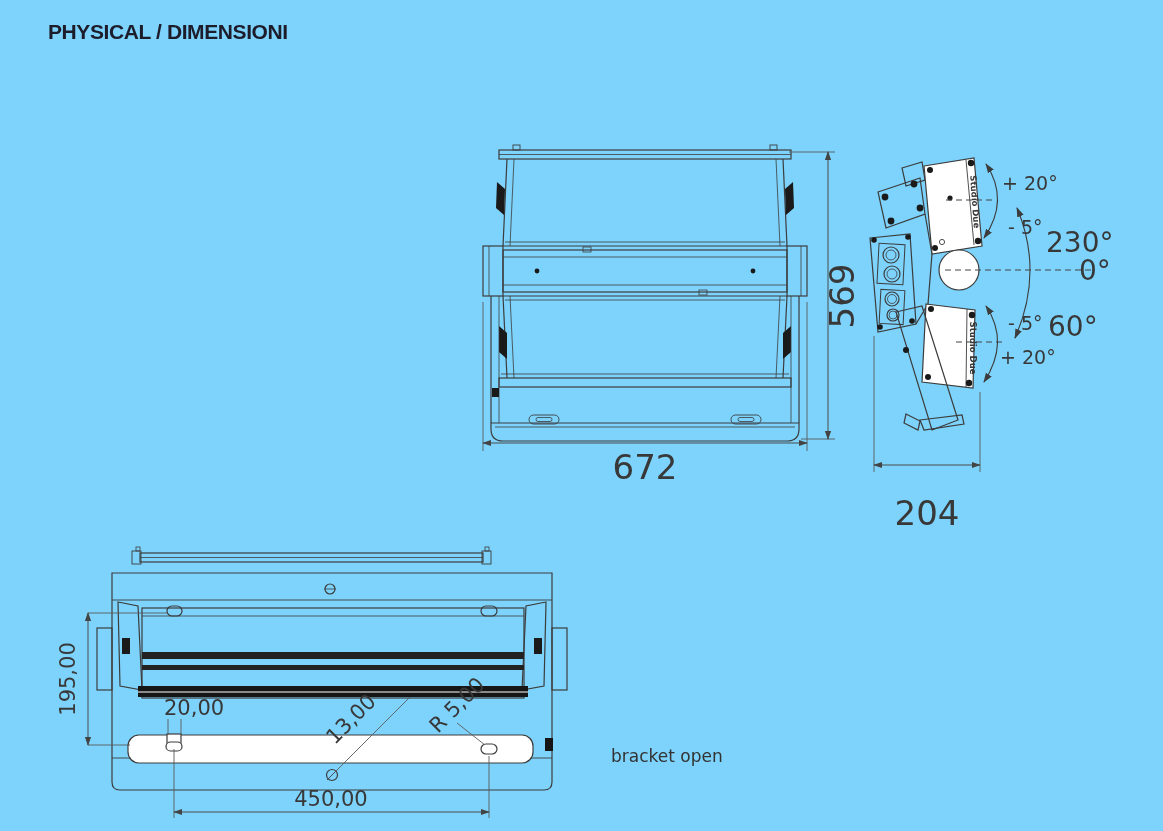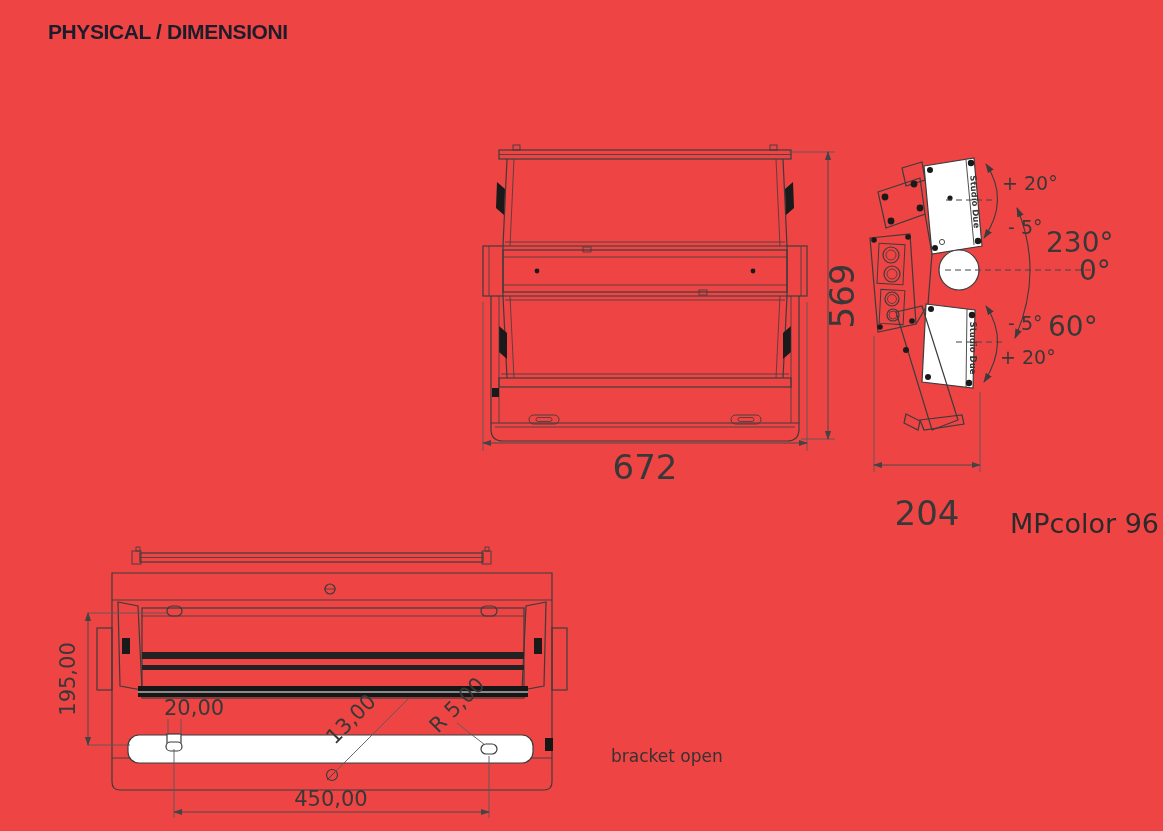--- a/index.html
+++ b/index.html
@@ -1,16 +1,16 @@
 <!DOCTYPE html>
 <html><head>
 <meta charset="utf-8">
 <style>
   html,body{margin:0;padding:0;background:#fff;}
-  .page{position:relative;width:1163px;height:831px;background:#ef4444;overflow:hidden;
+  .page{position:relative;width:1163px;height:831px;background:#7dd3fc;overflow:hidden;
         font-family:"DejaVu Sans",sans-serif;}
   .title{position:absolute;left:48px;top:20px;font-family:"Liberation Sans",sans-serif;
          font-weight:700;font-size:21px;letter-spacing:-0.4px;color:#1c1c2b;}
   .product-label{position:absolute;left:1010px;top:508px;font-size:27px;color:#2a2a2a;}
   .caption{position:absolute;left:611px;top:746px;font-size:17px;color:#333;}
   svg{position:absolute;overflow:visible;}
   svg text{font-family:"DejaVu Sans",sans-serif;fill:#383838;}
   .dim{stroke:#4a4a4a;stroke-width:1;fill:none;}
   .ext{stroke:#5a5a5a;stroke-width:0.9;fill:none;}
   .dash{stroke:#454545;stroke-width:1;fill:none;stroke-dasharray:6 4;}
@@ -249,15 +249,14 @@
     </g>
     <text transform="translate(17,137) rotate(-90)" text-anchor="middle" font-size="21">195,00</text>
     <text x="106" y="173" font-size="21">20,00</text>
     <text transform="translate(298,182) rotate(-45)" text-anchor="middle" font-size="21">13,00</text>
     <text transform="translate(404,168) rotate(-45)" text-anchor="middle" font-size="21">R 5,00</text>
     <text x="273" y="264" text-anchor="middle" font-size="21">450,00</text>
   </svg>
 
   <div class="caption">bracket open</div>
 
-  <div class="product-label">MPcolor 96</div>
 
 </div>
 
 </body></html>

